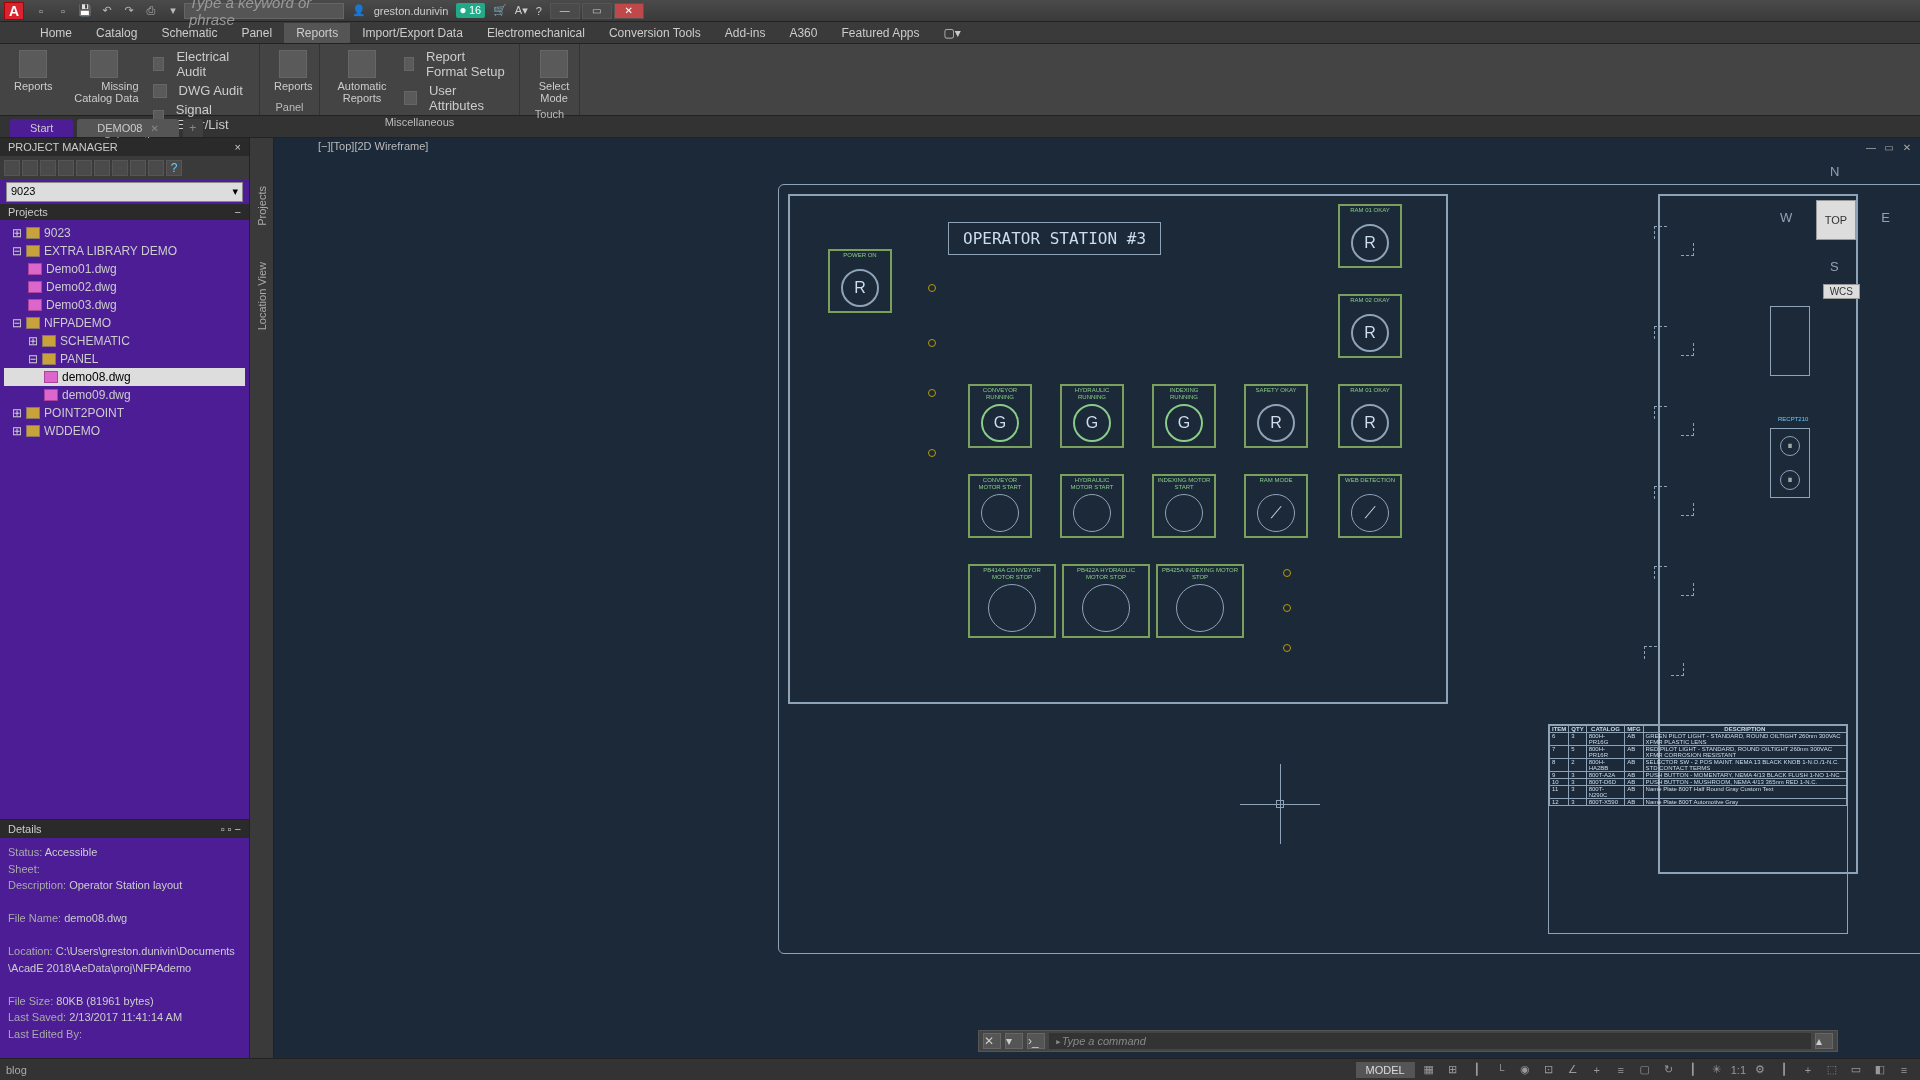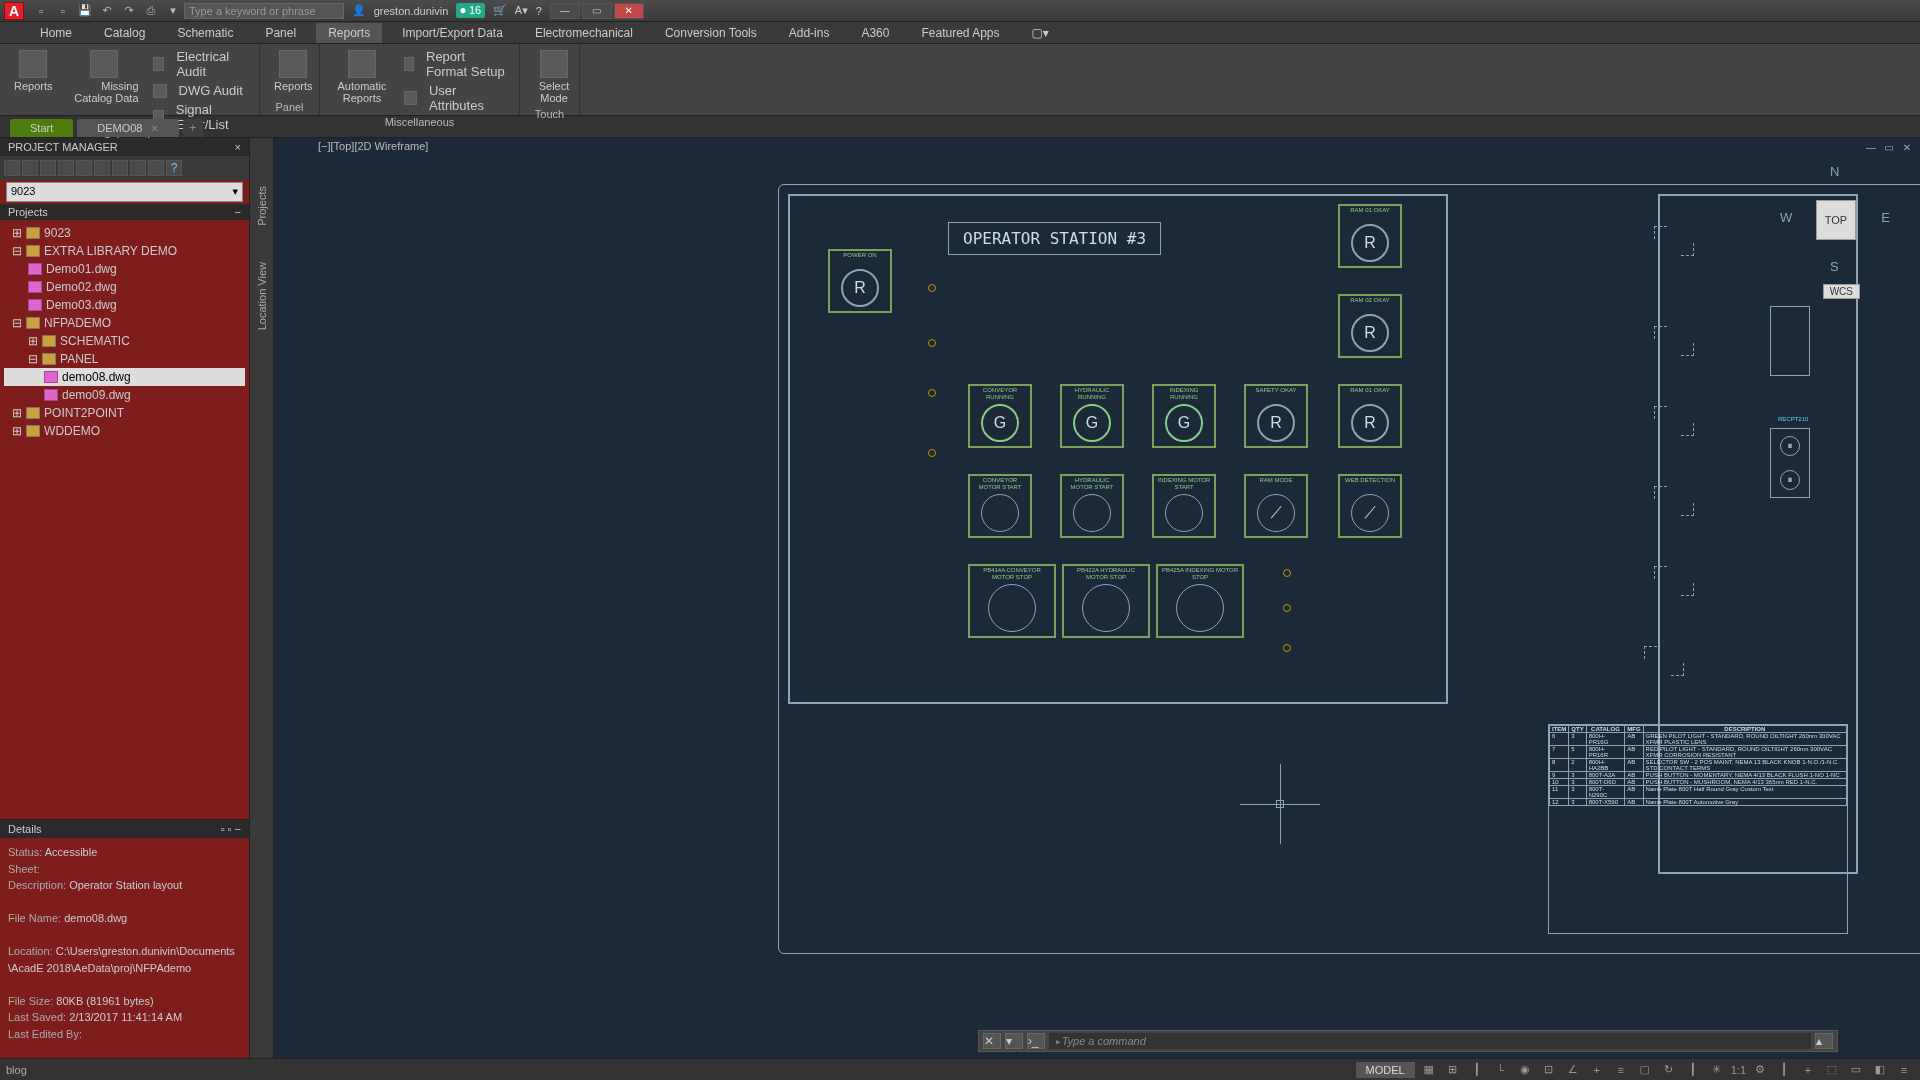--- a/index.html
+++ b/index.html
@@ -3,56 +3,56 @@
 <meta charset="utf-8">
 <style>
 * { margin: 0; padding: 0; box-sizing: border-box; font-family: "Segoe UI", Arial, sans-serif; }
 body { background: #333; width: 1920px; height: 1080px; overflow: hidden; font-size: 12px; color: #ccc; }
 
 
 .titlebar { height: 22px; background: linear-gradient(#4a4a4a, #3a3a3a); display: flex; align-items: center; padding: 0 4px; border-bottom: 1px solid #222; }
 .app-logo { width: 20px; height: 18px; background: #d9232e; color: #fff; font-weight: bold; display: flex; align-items: center; justify-content: center; font-size: 14px; margin-right: 6px; border: 1px solid #a00; }
 .qat-icon { width: 16px; height: 16px; margin: 0 3px; display: inline-flex; align-items: center; justify-content: center; color: #bbb; font-size: 11px; }
 .title-text { flex: 1; text-align: center; color: #ddd; font-size: 12px; }
-.search-box { width: 160px; height: 16px; background: #555; border: 1px solid #666; padding: 0 4px; color: #999; font-size: 11px; display: flex; align-items: center; }
+.search-box { width: 160px; height: 16px; background: #555; border: 1px solid #666; padding: 0 4px; font-style: italic; color: #999; font-size: 15px; display: flex; align-items: center; }
 .user-area { display: flex; align-items: center; gap: 8px; margin: 0 8px; color: #ccc; font-size: 11px; }
 .win-buttons { display: flex; gap: 2px; }
 .win-btn { width: 30px; height: 16px; display: flex; align-items: center; justify-content: center; font-size: 10px; border: 1px solid #555; }
 .win-btn.min { background: #4a4a4a; color: #ccc; }
 .win-btn.max { background: #4a4a4a; color: #ccc; }
 .win-btn.close { background: #c04848; color: #fff; }
 
 
-.menubar { height: 22px; background: #3a3a3a; display: flex; align-items: center; padding-left: 28px; gap: 8px; border-bottom: 1px solid #222; }
+.menubar { height: 22px; background: #3a3a3a; display: flex; align-items: center; padding-left: 28px; gap: 0; border-bottom: 1px solid #222; }
 .menu-item { padding: 3px 12px; color: #ccc; font-size: 12px; cursor: pointer; }
 .menu-item.active { background: #555; }
 
 
 .ribbon { height: 72px; background: #444; display: flex; border-bottom: 1px solid #222; }
 .ribbon-panel { border-right: 1px solid #333; padding: 4px 8px 2px 8px; display: flex; flex-direction: column; }
 .ribbon-panel-content { flex: 1; display: flex; gap: 4px; align-items: flex-start; }
 .ribbon-panel-title { text-align: center; font-size: 11px; color: #bbb; padding-top: 2px; }
 .ribbon-bigbtn { display: flex; flex-direction: column; align-items: center; gap: 2px; padding: 2px 6px; color: #ccc; font-size: 11px; cursor: pointer; }
 .ribbon-bigbtn .ribbon-icon { width: 28px; height: 28px; background: #5a5a5a; border: 1px solid #666; }
 .ribbon-smallbtn { display: flex; align-items: center; gap: 12px; padding: 1px 4px; color: #ccc; font-size: 13px; cursor: pointer; }
 .ribbon-smallbtn .ribbon-icon-s { width: 14px; height: 14px; background: #5a5a5a; border: 1px solid #666; }
 .ribbon-col { display: flex; flex-direction: column; gap: 2px; }
 
 
 .doc-tabs { height: 22px; background: #333; display: flex; align-items: flex-end; padding-left: 10px; gap: 4px; border-bottom: 1px solid #222; }
-.doc-tab { padding: 3px 20px; background: #4d7c0f; color: #ccc; font-size: 11px; border-radius: 3px 3px 0 0; display: flex; align-items: center; gap: 8px; }
+.doc-tab { padding: 3px 20px; background: #4c1d95; color: #ccc; font-size: 11px; border-radius: 3px 3px 0 0; display: flex; align-items: center; gap: 8px; }
 .doc-tab.active { background: #555; }
 .doc-tab .close-x { font-size: 10px; color: #888; }
 .new-tab { width: 20px; height: 18px; background: #3f3f3f; display: flex; align-items: center; justify-content: center; color: #888; border-radius: 3px 3px 0 0; }
 
 
 .main { display: flex; height: calc(100% - 22px - 22px - 72px - 22px - 22px); }
 
 
-.project-panel { width: 250px; background: #7f1d1d; display: flex; flex-direction: column; border-right: 1px solid #222; }
+.project-panel { width: 250px; background: #4c1d95; display: flex; flex-direction: column; border-right: 1px solid #222; }
 .panel-title { background: #2a2a2a; padding: 3px 8px; font-size: 11px; color: #ccc; display: flex; justify-content: space-between; }
 .panel-toolbar { padding: 4px; display: flex; gap: 2px; background: #3a3a3a; }
 .panel-toolbar .tbtn { width: 16px; height: 16px; background: #4a4a4a; border: 1px solid #555; }
 .project-dd { margin: 2px 6px; height: 20px; background: #ddd; color: #000; padding: 2px 4px; font-size: 11px; border: 1px solid #888; }
 .tree-header { background: #2a2a2a; padding: 2px 8px; font-size: 11px; display: flex; justify-content: space-between; }
 .tree { flex: 1; overflow: auto; padding: 4px; font-size: 12px; }
 .tree-node { padding: 2px 0 2px 0; display: flex; align-items: center; gap: 4px; cursor: pointer; }
 .tree-node.l1 { padding-left: 8px; }
 .tree-node.l2 { padding-left: 24px; }
 .tree-node.l3 { padding-left: 40px; }

